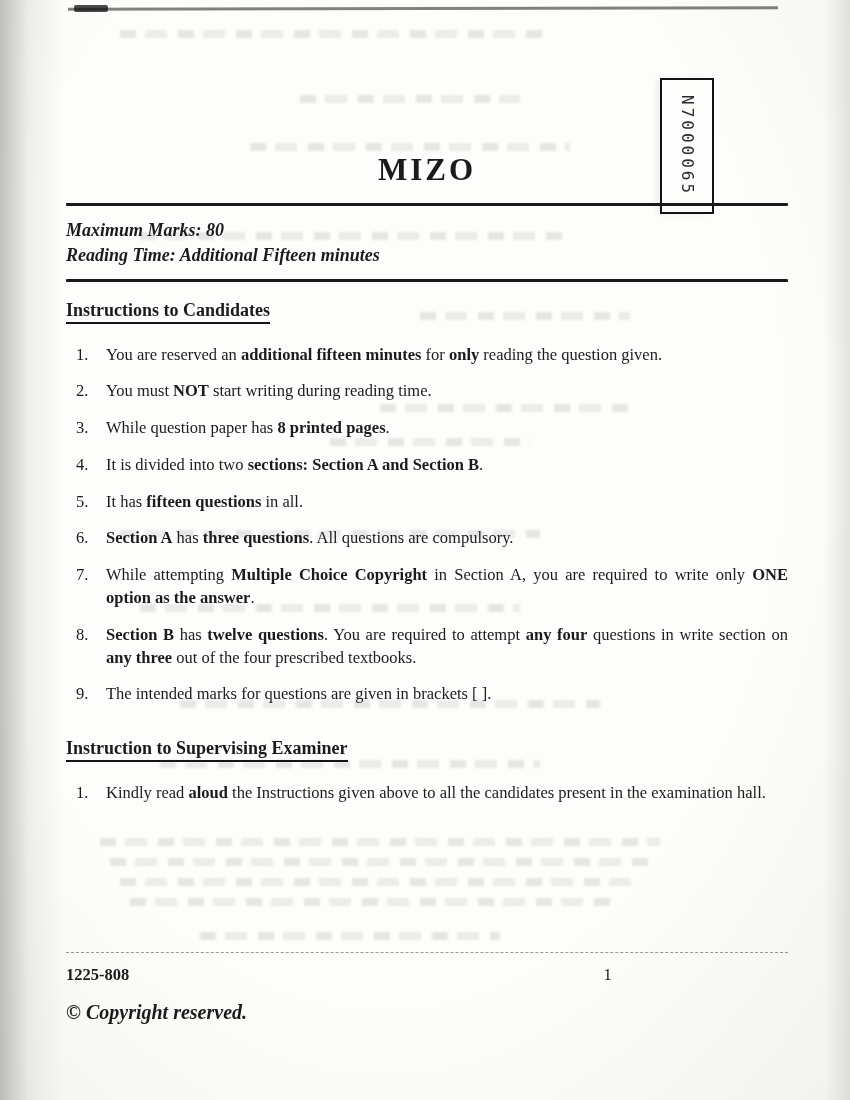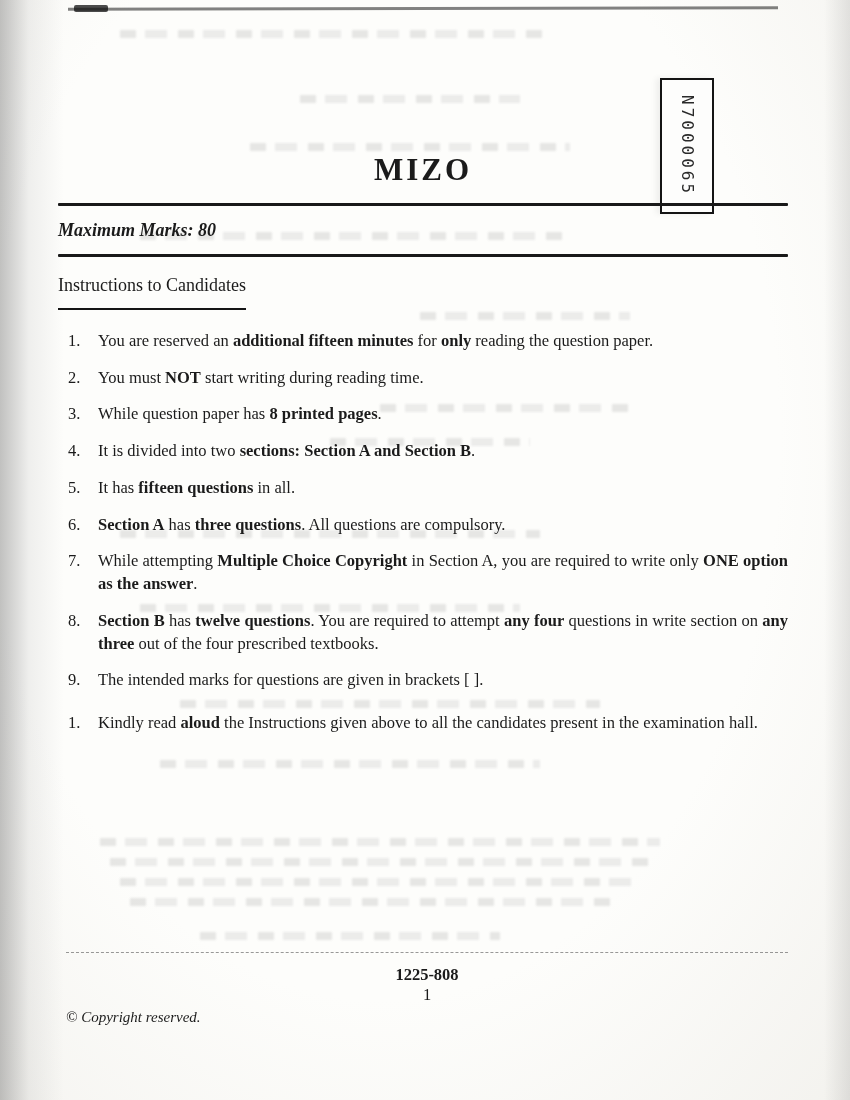--- a/index.html
+++ b/index.html
@@ -52,60 +52,60 @@
     background: #fdfdfc; border: 2px solid #141414;
     display: flex; align-items: center; justify-content: center;
     box-shadow: -4px 0 6px rgba(0,0,0,.06);
   }
   .barcode-text {
     writing-mode: vertical-rl;
     font-family: "DejaVu Sans Mono", monospace;
     font-size: 16px; letter-spacing: 3px; color: #2a2a2a;
   }
 
-  .content { position: absolute; left: 58px; right: 62px; top: 0; }
+  .content { position: absolute; left: 66px; right: 62px; top: 0; }
 
   .title {
     margin-top: 152px;
     text-align: center;
     font-size: 31px; font-weight: bold; letter-spacing: 3px;
   }
 
   .rule { height: 3px; background: #191919; border-radius: 1px; }
   .rule-1 { margin-top: 15px; }
   .rule-2 { margin-top: 11px; }
 
   .meta { margin-top: 12px; font-size: 18px; font-weight: bold; font-style: italic; line-height: 1.38; }
 
   .section-heading {
     display: inline-block;
     margin-top: 18px;
-    font-size: 18px; font-weight: normal;
+    font-size: 18px; font-weight: bold;
     border-bottom: 2px solid #151515;
-    padding-bottom: 12px;
+    padding-bottom: 1px;
   }
 
   ol.inst { list-style: none; margin: 20px 0 0 0; padding: 0 0 0 10px; }
   ol.inst li {
     display: flex; margin-bottom: 14px;
     font-size: 16.5px; line-height: 1.38;
   }
   ol.inst li .num { flex: 0 0 30px; }
   ol.inst li .itext { flex: 1; text-align: justify; }
   .b { font-weight: bold; }
 
   .sup-block { margin-top: 10px; }
 
   .footer { position: absolute; left: 66px; right: 62px; top: 952px; }
   .footer-dash { border-top: 1.5px dashed rgba(70,70,70,.55); height: 0; }
-  .footer-row { display: flex; align-items: center; margin-top: 12px; font-size: 16.5px; flex-direction: column; }
+  .footer-row { display: flex; align-items: center; margin-top: 12px; font-size: 16.5px; }
   .footer-left { flex: 1; font-weight: bold; }
   .footer-center { flex: 1; text-align: center; }
   .footer-right { flex: 1; text-align: right; font-weight: bold; }
-  .copyright { margin-top: 4px; font-size: 15px; font-weight: normal; font-style: italic; }
+  .copyright { margin-top: 16px; font-size: 20px; font-weight: bold; font-style: italic; }
 </style>
 </head>
 <body>
 
 <div class="sheet">
 
   <div class="edge-left"></div>
   <div class="edge-right"></div>
   <div class="scan-top"></div>
   <div class="scan-blob"></div>
@@ -132,30 +132,31 @@
   </div>
 
   <div class="content">
 
     <div class="title">MIZO</div>
 
     <div class="rule rule-1"></div>
 
     <div class="meta">
       <div>Maximum Marks: 80</div>
+      <div>Reading Time: Additional Fifteen minutes</div>
     </div>
 
     <div class="rule rule-2"></div>
 
     <div>
       <span class="section-heading">Instructions to Candidates</span>
       <ol class="inst">
           <li>
             <span class="num">1.</span>
-            <span class="itext"><span>You are reserved an </span><span class="b">additional fifteen minutes</span><span> for </span><span class="b">only</span><span> reading the question paper.</span></span>
+            <span class="itext"><span>You are reserved an </span><span class="b">additional fifteen minutes</span><span> for </span><span class="b">only</span><span> reading the question given.</span></span>
           </li>
           <li>
             <span class="num">2.</span>
             <span class="itext"><span>You must </span><span class="b">NOT</span><span> start writing during reading time.</span></span>
           </li>
           <li>
             <span class="num">3.</span>
             <span class="itext"><span>While question paper has </span><span class="b">8 printed pages</span><span>.</span></span>
           </li>
           <li>
@@ -179,20 +180,21 @@
             <span class="itext"><span class="b">Section B</span><span> has </span><span class="b">twelve questions</span><span>. You are required to attempt </span><span class="b">any four</span><span> questions in write section on </span><span class="b">any three</span><span> out of the four prescribed textbooks.</span></span>
           </li>
           <li>
             <span class="num">9.</span>
             <span class="itext"><span>The intended marks for questions are given in brackets [ ].</span></span>
           </li>
         </ol>
     </div>
 
     <div class="sup-block">
+      <span class="section-heading">Instruction to Supervising Examiner</span>
       <ol class="inst">
           <li>
             <span class="num">1.</span>
             <span class="itext"><span>Kindly read </span><span class="b">aloud</span><span> the Instructions given above to all the candidates present in the examination hall.</span></span>
           </li>
         </ol>
     </div>
 
   </div>
 

